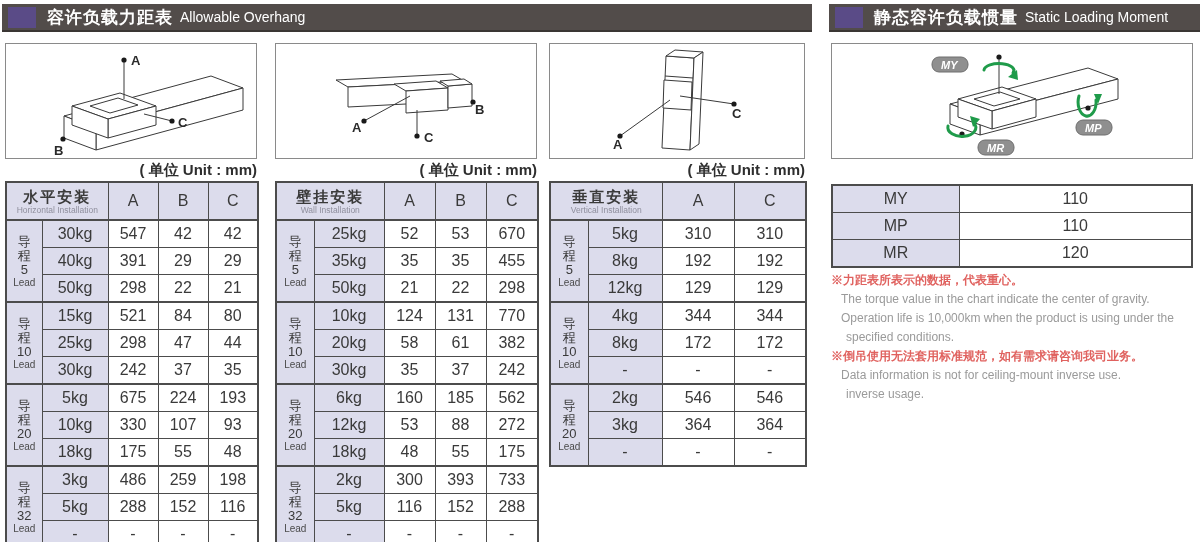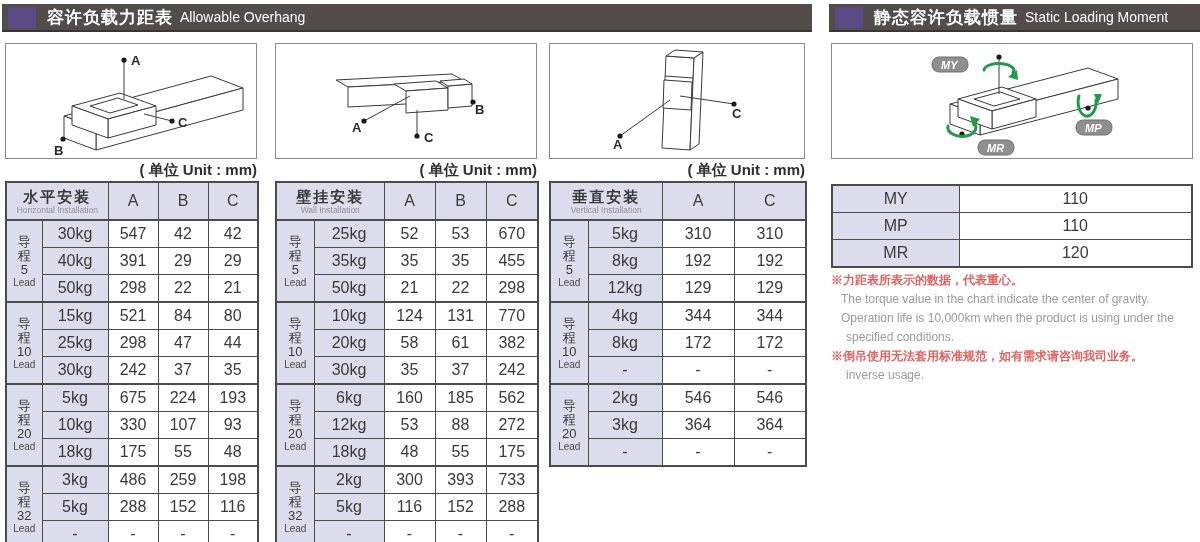--- a/index.html
+++ b/index.html
@@ -489,14 +489,15 @@
       </tr>
 </tbody>
 </table>
 
 <div class="notes">
   <div class="nz">※力距表所表示的数据，代表重心。</div>
   <div class="ne">The torque value in the chart indicate the center of gravity.</div>
   <div class="ne">Operation life is 10,000km when the product is using under the</div>
   <div class="ne ne2">specified conditions.</div>
   <div class="nz">※倒吊使用无法套用标准规范，如有需求请咨询我司业务。</div>
+  <div class="ne">Data information is not for ceiling-mount inverse use.</div>
   <div class="ne ne2">inverse usage.</div>
 </div>
 
 </body></html>

